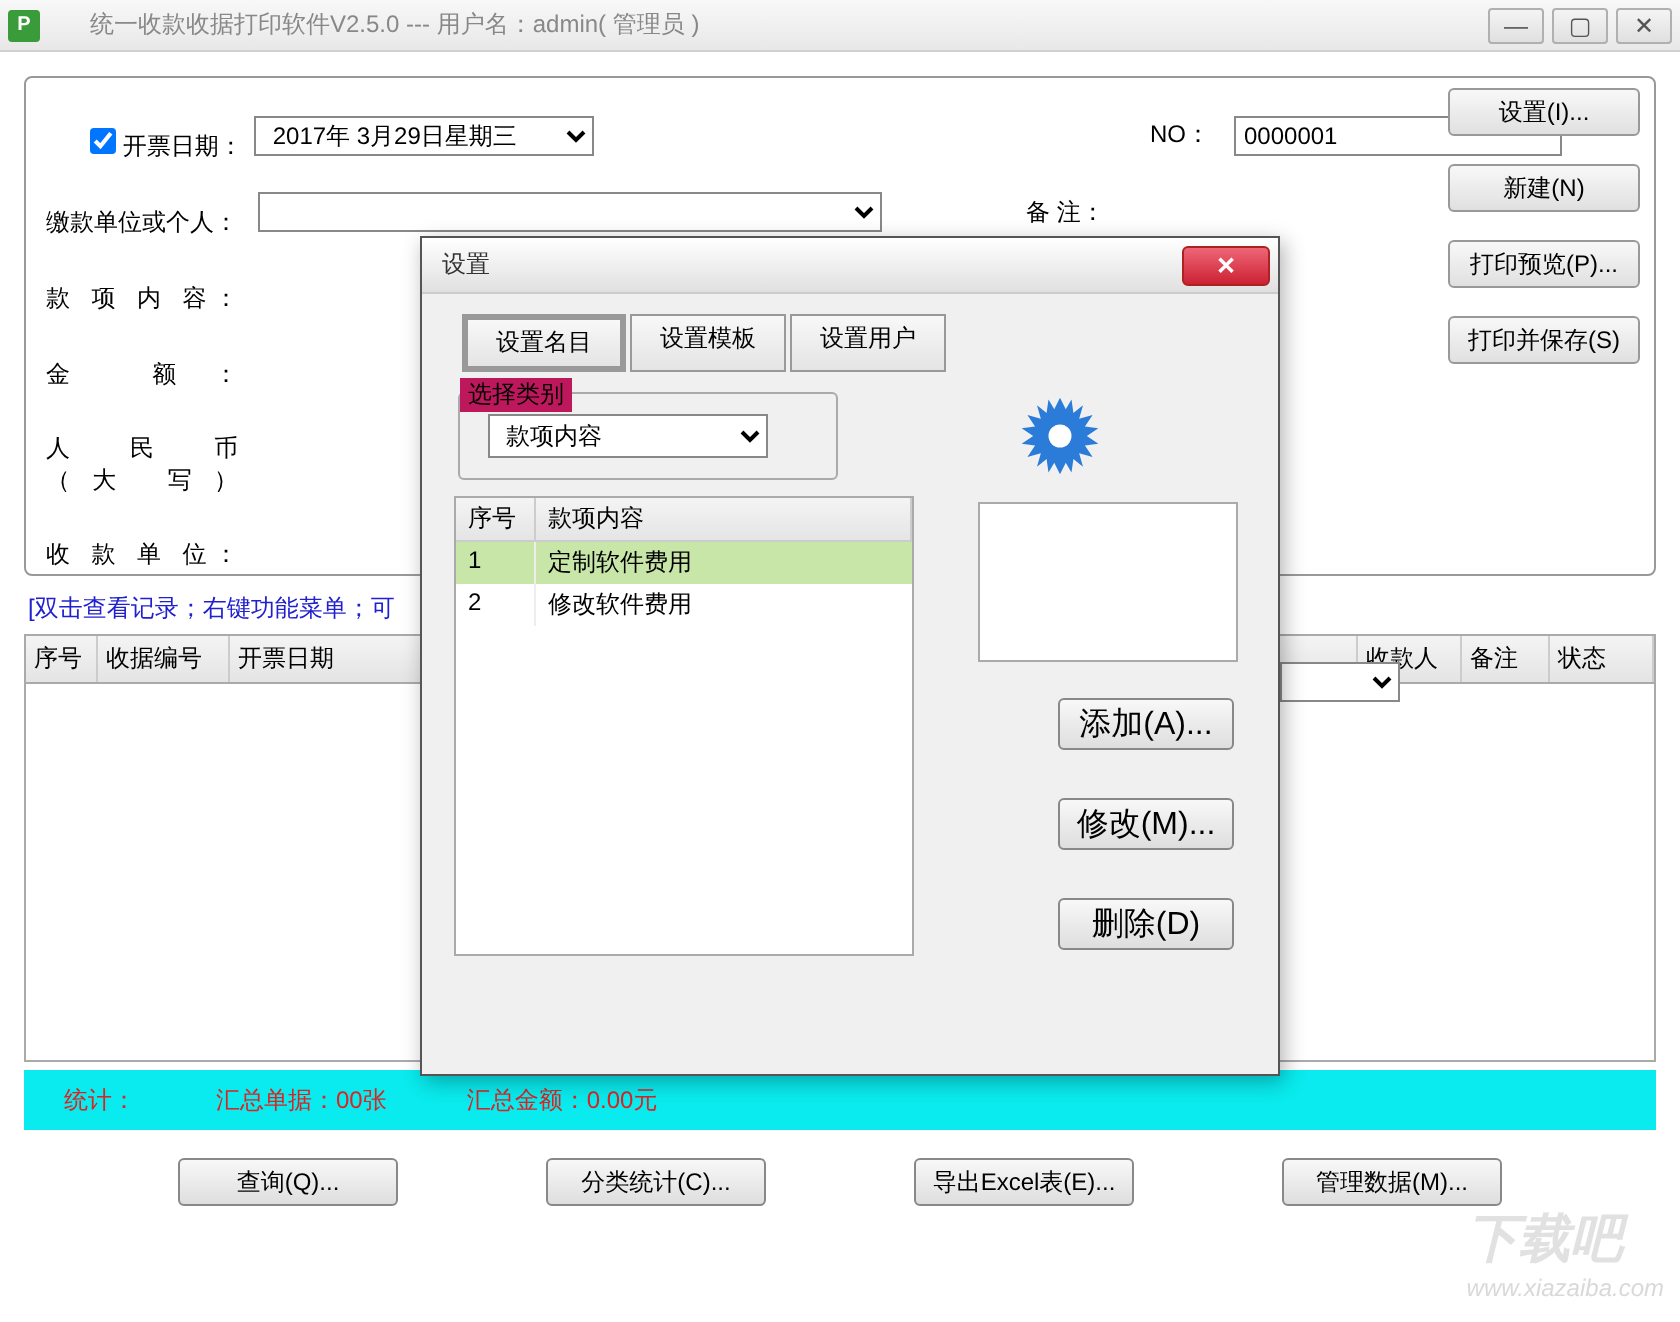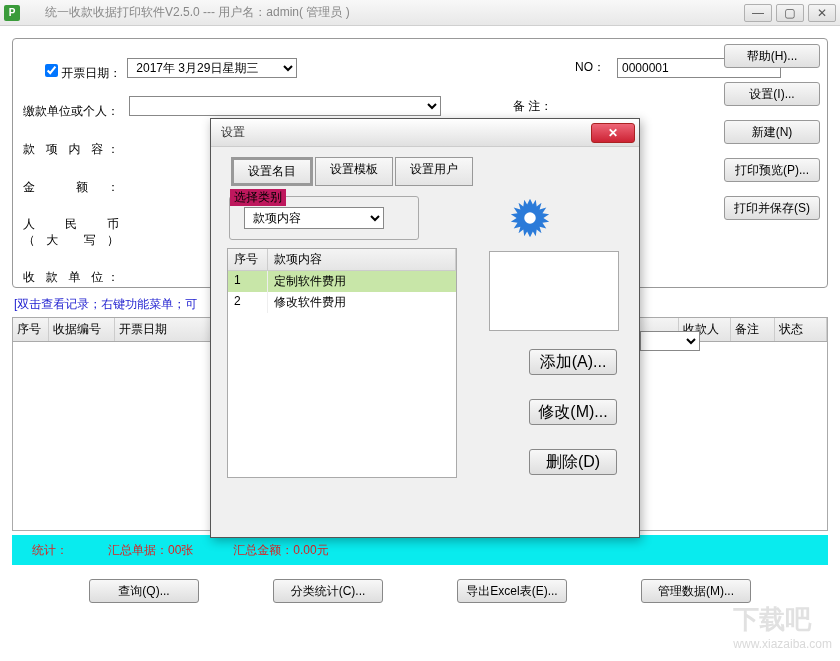--- a/index.html
+++ b/index.html
@@ -37,21 +37,21 @@
 .rec-head > div { border-right: 1px solid #ccc; padding: 3px 4px; font-size: 12px; }
 
 
 .stats-bar { background: #09ebee; color: #d22; padding: 6px 20px; margin-top: 4px; height: 30px; display: flex; align-items: center; gap: 40px; }
 
 
 .bottom-btns { display: flex; justify-content: space-around; padding: 14px 40px 10px 40px; }
 .bottom-btn { width: 110px; height: 24px; border: 1px solid #888; background: linear-gradient(#f8f8f8, #dedede); border-radius: 3px; font-size: 12px; }
 
 
-.watermark { position: absolute; right: 8px; bottom: 10px; font-size: 26px; color: rgba(180,180,180,0.4); font-weight: bold; pointer-events: none; }
+.watermark { position: absolute; right: 8px; bottom: 10px; font-size: 26px; color: rgba(180,180,180,0.4); font-style: italic; font-weight: bold; pointer-events: none; }
 .watermark small { font-size: 12px; display: block; color: rgba(180,180,180,0.5); font-weight: normal; text-align: right; }
 
 
 .dialog { position: absolute; top: 118px; left: 210px; width: 430px; height: 420px; background: #f0f0f0; border: 1px solid #555; box-shadow: 2px 3px 10px rgba(0,0,0,0.3); }
 .dlg-titlebar { height: 28px; background: linear-gradient(#fff, #e0e0e0); display: flex; align-items: center; padding-left: 10px; border-bottom: 1px solid #ccc; }
 .dlg-titlebar span { flex: 1; color: #333; }
 .dlg-close { width: 44px; height: 20px; margin-right: 4px; background: linear-gradient(#e67, #c23); border: 1px solid #a22; border-radius: 3px; display: flex; align-items: center; justify-content: center; color: #fff; font-weight: bold; }
 .dlg-body { padding: 10px 12px; }
 
 .tabs { display: flex; gap: 2px; margin-bottom: 10px; margin-left: 8px; }
@@ -163,21 +163,20 @@
     <button class="bottom-btn">管理数据(M)...</button>
   </div>
 
   <div class="watermark">
     <span>下载吧</span>
     <small>www.xiazaiba.com</small>
   </div>
 </div>
 
 <div class="side-btns">
-  <button class="side-btn">帮助(H)...</button>
   <button class="side-btn">设置(I)...</button>
   <button class="side-btn">新建(N)</button>
   <button class="side-btn">打印预览(P)...</button>
   <button class="side-btn">打印并保存(S)</button>
 </div>
 
 <div class="dialog">
   <div class="dlg-titlebar">
     <span>设置</span>
     <div class="dlg-close">✕</div>

